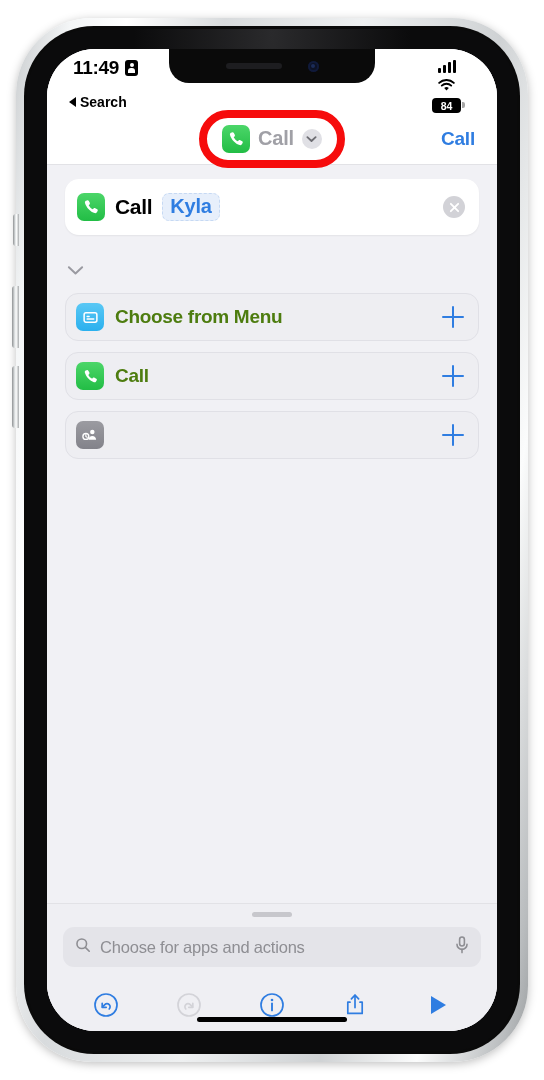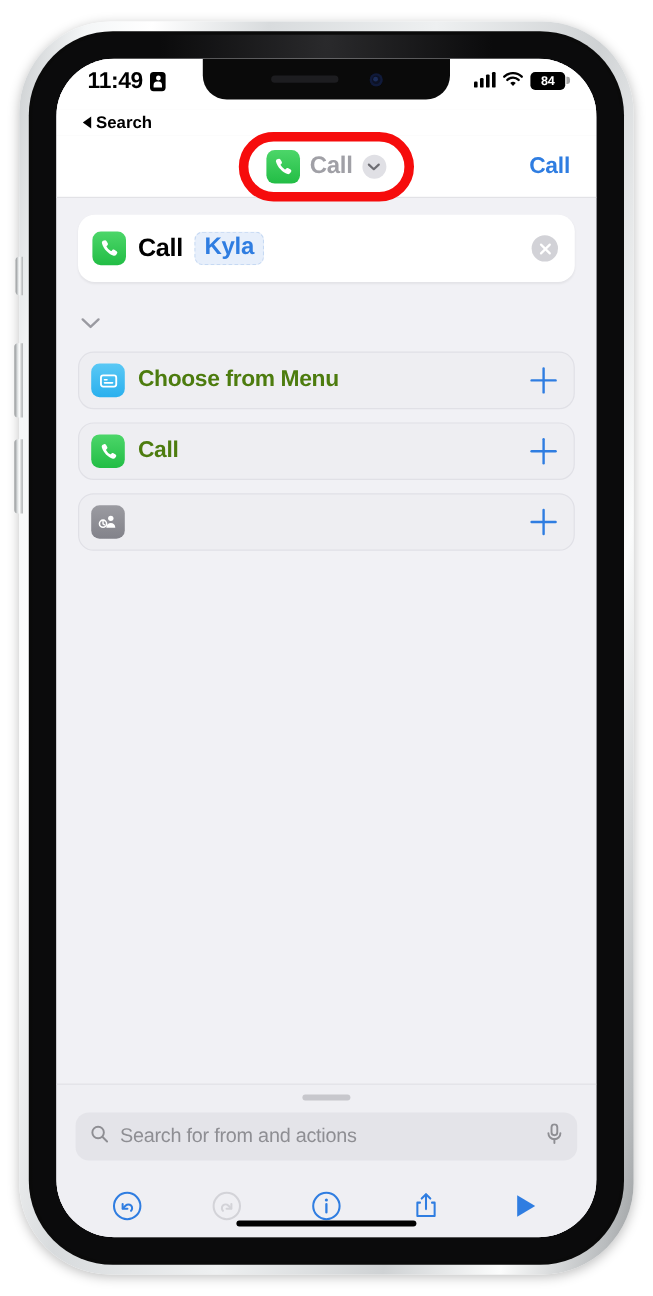--- a/index.html
+++ b/index.html
@@ -131,22 +131,22 @@
     background: #fff;
   }
   .loc-icon::after {
     content:""; position:absolute;
     left: 3px; top: 7.5px;
     width: 7px; height: 5px;
     border-radius: 3px 3px 0 0;
     background: #fff;
   }
   .sb-right {
-    position: absolute; right: 26px; top: 11px;
-    display: flex; align-items: flex-start; gap: 6px;
+    position: absolute; right: 36px; top: 11px;
+    display: flex; align-items: center; gap: 6px; flex-direction: column;
   }
   .bars { display:flex; align-items: flex-end; gap: 2px; height: 13px; }
   .bars i { width: 3px; background: #000; border-radius: 1px; display:block; }
   .bars i:nth-child(1){ height: 5px; }
   .bars i:nth-child(2){ height: 8px; }
   .bars i:nth-child(3){ height: 11px; }
   .bars i:nth-child(4){ height: 13px; }
   .wifi { width: 17px; height: 13px; position: relative; }
   .wifi svg { display:block; }
   .batt {
@@ -492,21 +492,21 @@
       <div class="bottom">
         <div class="grabber"></div>
 
         <div class="searchbar">
           <span>
             <svg width="16" height="16" viewBox="0 0 18 18">
               <circle cx="7.6" cy="7.6" r="5.4" fill="none" stroke="#8e8e93" stroke-width="1.8"></circle>
               <path d="M11.6 11.6 16 16" stroke="#8e8e93" stroke-width="1.8" stroke-linecap="round"></path>
             </svg>
           </span>
-          <span class="ph">Search for from and actions</span>
+          <span class="ph">Choose for apps and actions</span>
           <span>
             <svg width="14" height="18" viewBox="0 0 14 18">
               <rect x="4.6" y="1" width="4.8" height="9" rx="2.4" fill="none" stroke="#8e8e93" stroke-width="1.6"></rect>
               <path d="M2 8.4a5 5 0 0 0 10 0" fill="none" stroke="#8e8e93" stroke-width="1.6" stroke-linecap="round"></path>
               <path d="M7 13.4V16.6" stroke="#8e8e93" stroke-width="1.6" stroke-linecap="round"></path>
             </svg>
           </span>
         </div>
 
         <div class="toolbar">

